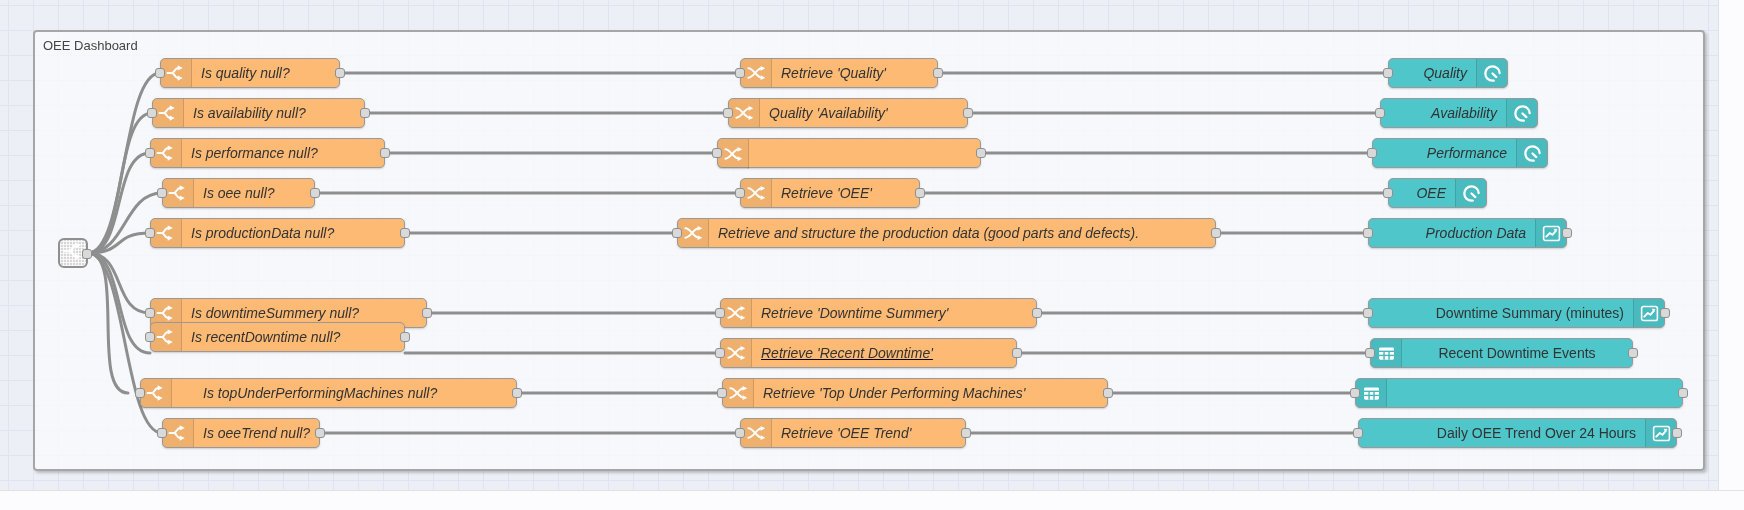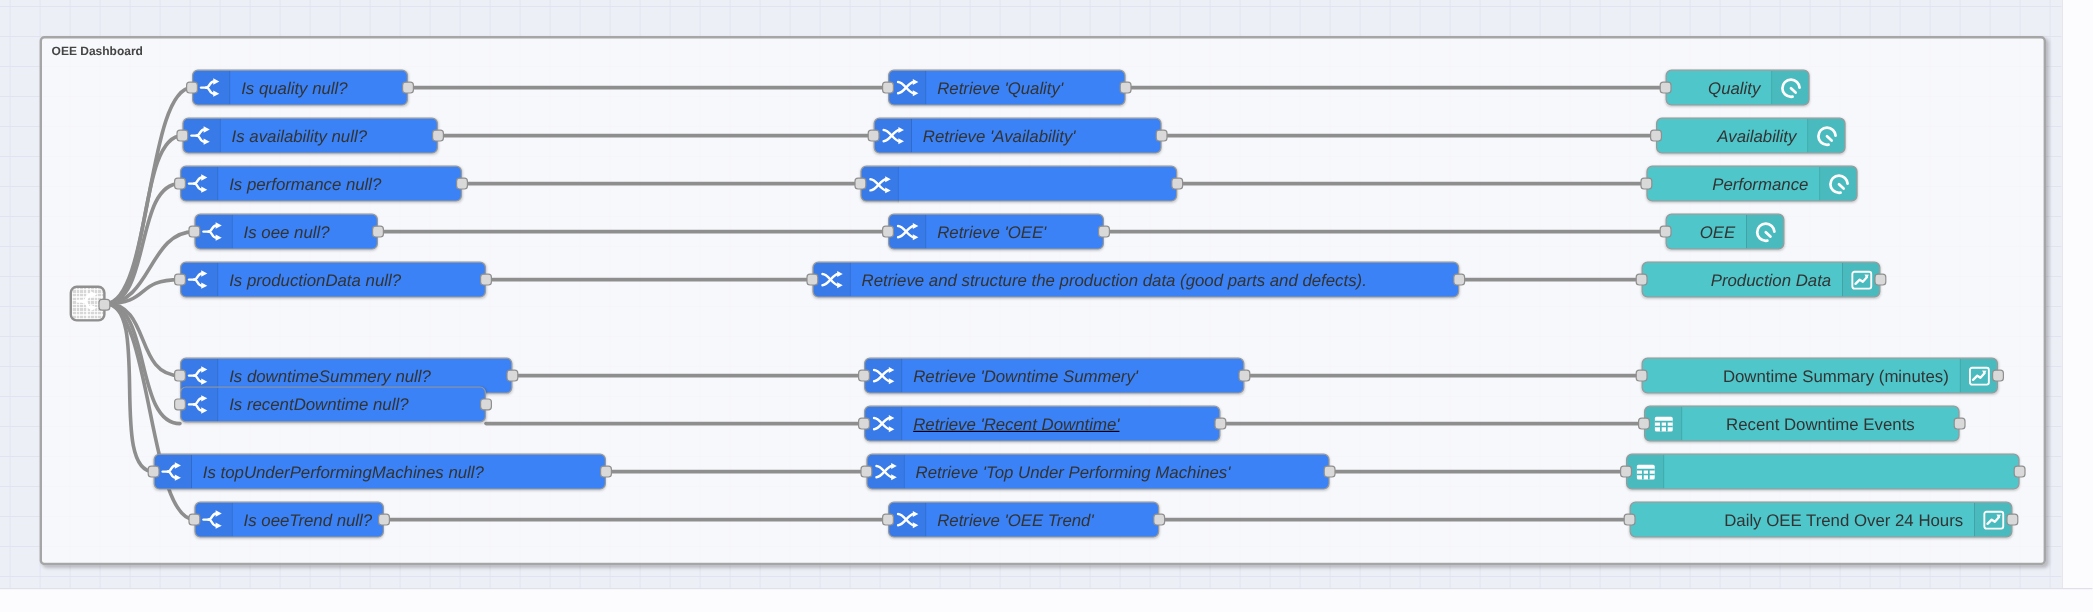--- a/index.html
+++ b/index.html
@@ -6,27 +6,27 @@
   #stage{position:relative;width:1744px;height:510px;overflow:hidden;
          font-family:"Liberation Sans",sans-serif;background:#fcfcfe;}
   #grid{position:absolute;left:0;top:0;width:1718px;height:490px;
         background-color:#edeff7;
         background-image:linear-gradient(to right,#e1e4f0 1px,transparent 1px),
                          linear-gradient(to bottom,#e1e4f0 1px,transparent 1px);
         background-size:25px 25px;background-position:8px 5px;}
   #group{position:absolute;border:2px solid #a6a6a6;border-radius:4px;
          background:rgba(250,250,253,.78);box-shadow:2px 2px 3px rgba(0,0,0,.22);
          box-sizing:border-box;}
-  #group-label{font-size:10px;color:#444;padding:6px 0 0 8px;white-space:nowrap;font-weight:bold;}
+  #group-label{font-size:13px;color:#444;padding:6px 0 0 8px;white-space:nowrap;}
   #wires{position:absolute;left:0;top:0;pointer-events:none;}
   .wire{fill:none;stroke:#8e8e8e;stroke-width:3;stroke-linecap:round;}
   .node{position:absolute;height:30px;display:flex;align-items:stretch;
         border:1px solid #999;border-radius:5px;box-sizing:border-box;
         box-shadow:0 1px 2px rgba(0,0,0,.18);}
-  .fn{background:#3b82f6;}
+  .fn{background:#fdba74;}
   .ui{background:#4ec6ca;}
   .nicon{width:30px;flex:0 0 30px;display:flex;align-items:center;justify-content:center;
          background:rgba(0,0,0,.055);}
   .nicon.left{border-right:1px solid rgba(0,0,0,.13);border-radius:4px 0 0 4px;}
   .nicon.right{border-left:1px solid rgba(0,0,0,.13);border-radius:0 4px 4px 0;}
   .nlabel{flex:1;font-size:14px;color:#333;line-height:28px;padding:0 9px;
           white-space:nowrap;overflow:hidden;}
   .nlabel.it{font-style:italic;}
   .nlabel.r{text-align:right;}
   .port{position:absolute;width:10px;height:10px;background:#d9d9d9;
@@ -153,21 +153,21 @@
         <span class="nicon left">
           <svg viewBox="0 0 26 26" width="22" height="22">
             <g stroke="#fff" stroke-width="2.4" fill="none" stroke-linecap="round">
               <path d="M4 7.5 C10 7.5 14 18.5 19.5 18.5"></path>
               <path d="M4 18.5 C10 18.5 14 7.5 19.5 7.5"></path>
             </g>
             <path d="M18.5 4.6 L24 7.5 L18.5 10.4 Z" fill="#fff"></path>
             <path d="M18.5 15.6 L24 18.5 L18.5 21.4 Z" fill="#fff"></path>
           </svg>
         </span>
-        <span class="nlabel it">Retrieve 'Availability'</span>
+        <span class="nlabel it">Quality 'Availability'</span>
         <span class="port in"></span>
         <span class="port out"></span>
       </div>
       <div class="node ui" style="left: 1380px; top: 98px; width: 158px; justify-content: space-between;">
         <span class="nlabel it r">Availability</span>
         <span class="nicon right">
           <svg viewBox="0 0 24 24" width="21" height="21">
             <circle cx="12" cy="12" r="8.2" fill="none" stroke="#fff" stroke-width="2.6" pathLength="100" stroke-dasharray="77 23" stroke-dashoffset="-22" stroke-linecap="round"></circle>
             <line x1="12" y1="12" x2="16.4" y2="16.1" stroke="#fff" stroke-width="2.6" stroke-linecap="round"></line>
           </svg>
@@ -382,21 +382,21 @@
               <line x1="9.2" y1="9.5" x2="9.2" y2="19"></line>
               <line x1="14.9" y1="9.5" x2="14.9" y2="19"></line>
               <line x1="3.5" y1="14.2" x2="20.5" y2="14.2"></line>
             </g>
           </svg>
         </span>
         <span class="nlabel">Recent Downtime Events</span>
         <span class="port in"></span>
         <span class="port out"></span>
       </div>
-      <div class="node fn" style="left: 128px; top: 378px; width: 377px;">
+      <div class="node fn" style="left: 140px; top: 378px; width: 377px; gap: 22px;">
         <span class="nicon left">
           <svg viewBox="0 0 26 26" width="22" height="22">
             <g stroke="#fff" stroke-width="2.4" fill="none" stroke-linecap="round">
               <path d="M3 13 H8"></path>
               <path d="M8 13 C12 13 11 7 15.5 7"></path>
               <path d="M8 13 C12 13 11 19 15.5 19"></path>
             </g>
             <path d="M15 3.9 L21 7 L15 10.1 Z" fill="#fff"></path>
             <path d="M15 15.9 L21 19 L15 22.1 Z" fill="#fff"></path>
           </svg>

